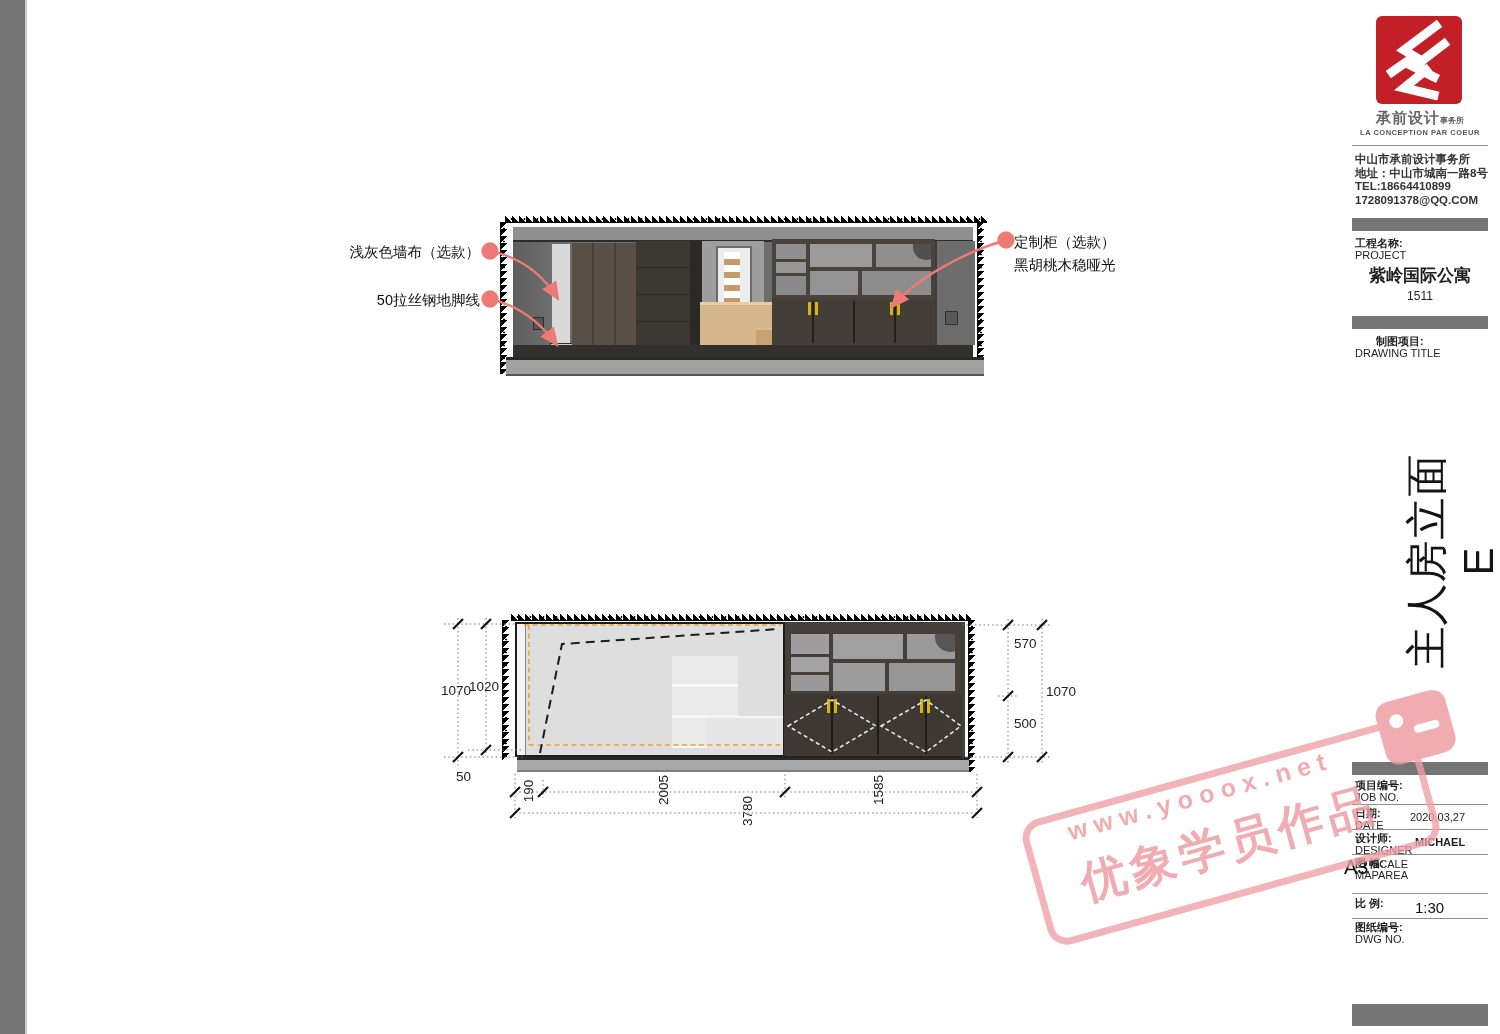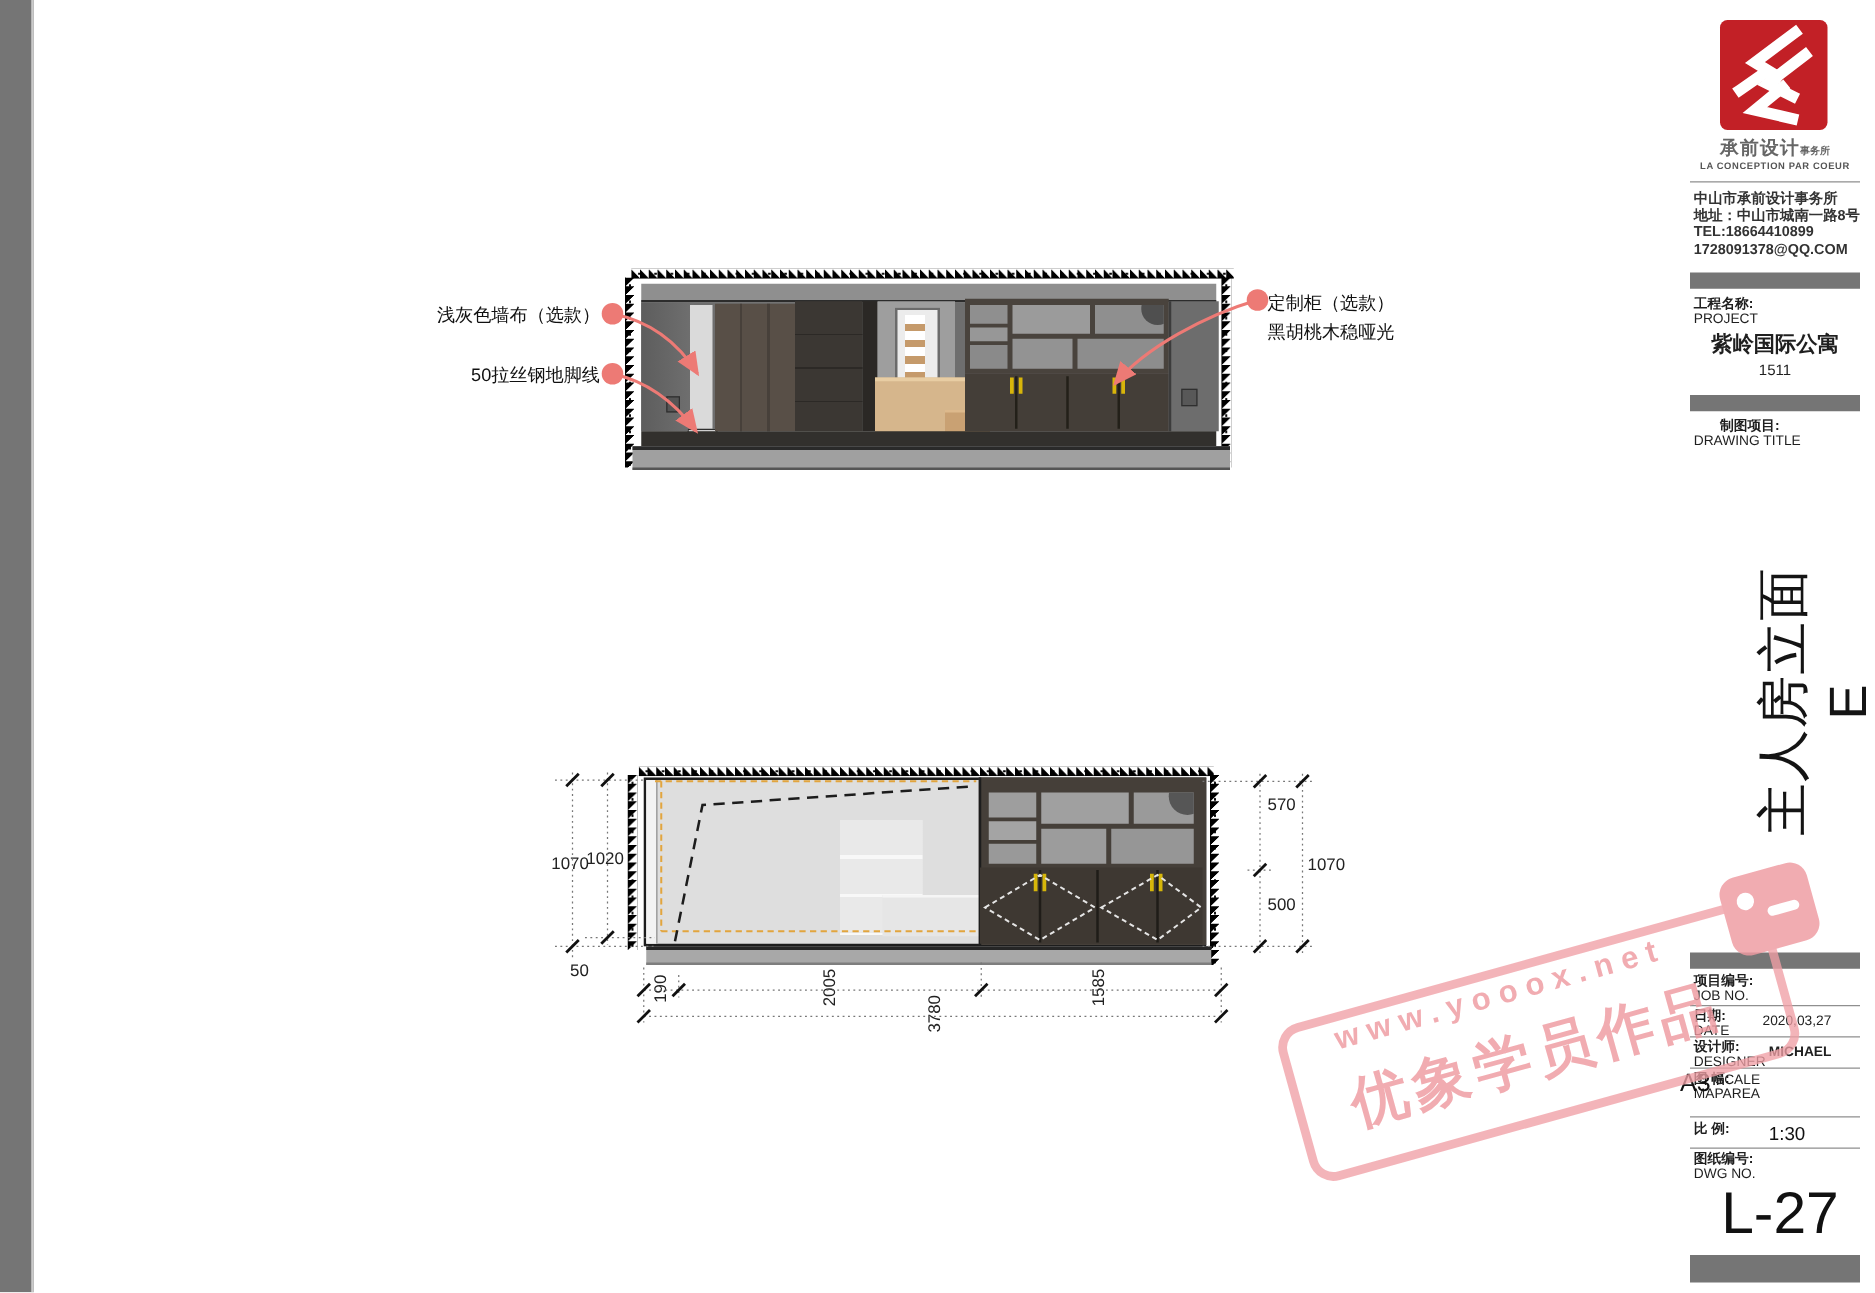--- a/index.html
+++ b/index.html
@@ -98,21 +98,20 @@
   <div class="abs" style="left:1344px;top:856px;font-size:20px;color:#111;">A3</div>
   <div class="abs tb-line" style="left:1352px;top:893px;"></div>
 
   <div class="abs tb-cn" style="left:1355px;top:897px;">比 例:</div>
   <div class="abs tb-en" style="left:1355px;top:858px;margin-left:17px;">SCALE</div>
   <div class="abs" style="left:1415px;top:899px;font-size:15px;color:#111;">1:30</div>
   <div class="abs tb-line" style="left:1352px;top:918px;"></div>
 
   <div class="abs tb-cn" style="left:1355px;top:921px;">图纸编号:</div>
   <div class="abs tb-en" style="left:1355px;top:933px;">DWG NO.</div>
-  <div class="abs" style="left:1360px;top:942px;width:128px;text-align:center;font-size:47px;color:#111;">L-27</div>
   <div class="abs graybar" style="left:1352px;top:1004px;width:136px;height:22px;"></div>
 
   <div class="abs hatch-h" style="left:505px;top:215px;width:482px;"></div>
   <div class="abs hatch-v" style="left:500px;top:222px;height:152px;"></div>
   <div class="abs hatch-v" style="left:977px;top:222px;height:152px;"></div>
 
   <div class="abs" style="left:513px;top:227px;width:460px;height:13px;background:#8f8f8f;border-bottom:2px solid #2c2c2c;"></div>
   <div class="abs" style="left:513px;top:242px;width:460px;height:103px;background:#6e6e6e;"></div>
   <div class="abs" style="left:513px;top:242px;width:42px;height:103px;background:linear-gradient(to right,#5d5d5d,#707070);"></div>
   <div class="abs" style="left:552px;top:244px;width:18px;height:100px;background:#dadada;"></div>

